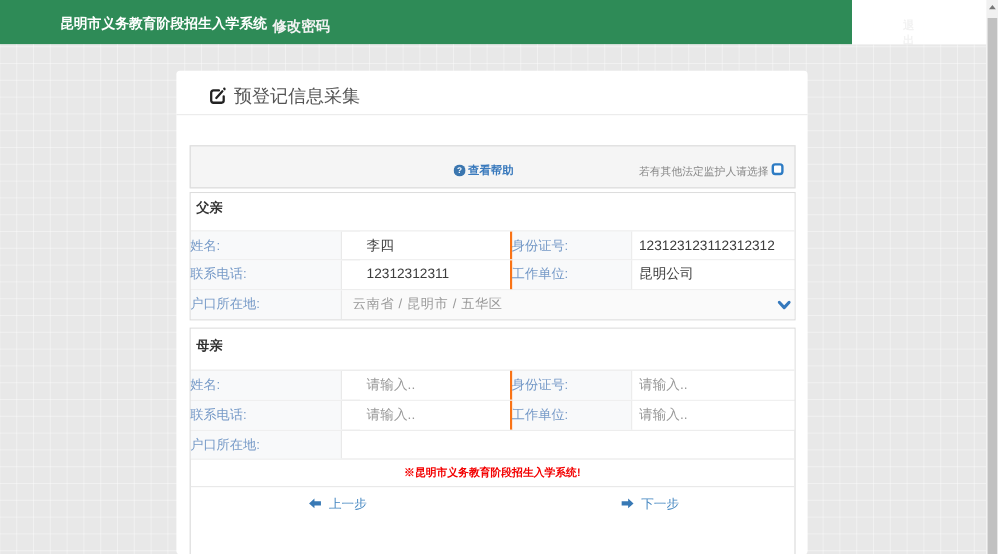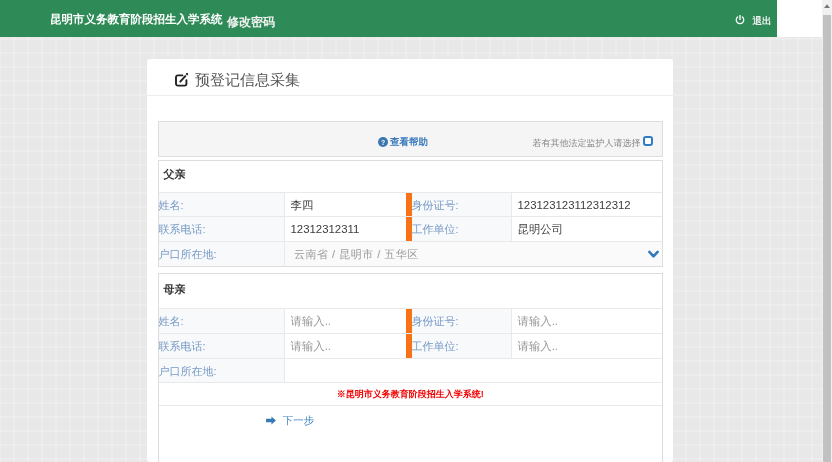--- a/index.html
+++ b/index.html
@@ -1,20 +1,20 @@
 <!DOCTYPE html>
 <html><head>
 <meta charset="utf-8">
 <style>
 * { margin:0; padding:0; box-sizing:border-box; }
 html,body { width:832px; height:462px; overflow:hidden; }
 body { font-family:"Liberation Sans",sans-serif; position:relative; background:#fff; }
 
 
-.navbar { position:absolute; left:0; top:0; width:777px; height:37px; background:#2e8b57; }
+.navbar { position:absolute; left:0; top:0; width:710px; height:37px; background:#2e8b57; }
 .brand { position:absolute; left:50px; top:11.5px; font-size:11.5px; font-weight:bold; color:#fff; }
 .mima { position:absolute; left:227px; top:13.5px; font-size:12px; font-weight:bold; color:#f2f2f2; }
 .logout { position:absolute; left:752.5px; top:15px; font-size:9.5px; font-weight:bold; color:#f2f2f2; }
 .pwr { position:absolute; left:735px; top:15px; }
 
 
 .page { position:absolute; left:0; top:37px; width:821.5px; height:425px;
   background-color:#e8e8e8;
   background-image:linear-gradient(to right, rgba(255,255,255,0.38) 1px, transparent 1px),
                    linear-gradient(to bottom, rgba(255,255,255,0.38) 1px, transparent 1px);
@@ -41,21 +41,21 @@
 .step-r { position:absolute; right:21.5px; top:15px; font-size:9px; color:#888; }
 .cbx { position:absolute; right:9.5px; top:14px; width:9.5px; height:10px; border:2.2px solid #2e7cc4; border-radius:3px; background:#fff; }
 
 .sec-title { height:32px; line-height:26.5px; padding-left:5px; font-size:11px; font-weight:bold; color:#333; border-bottom:1px solid #e9e9e9; background:#fff; }
 .sec-title3 { height:35px; line-height:31px; }
 
 .trow { display:flex; width:100%; border-bottom:1px solid #e9e9e9; }
 .trow:last-child { border-bottom:none; }
 .tl { background:#f8f9fa; color:#7599c7; font-size:11px; border-right:1px solid #e9e9e9; }
 .tv { background:#fff; color:#3d3d3d; font-size:11.4px; padding-left:5.5px; }
-.c1 { width:126.5px; } .c2 { width:126.5px; border-right:6px solid #f97316; } .c3 { width:100.5px; } .c4 { flex:1; }
+.c1 { width:126.5px; } .c2 { width:126.5px; border-right:2px solid #f97316;margin-left:15px; } .c3 { width:100.5px; } .c4 { flex:1; }
 .r24 { height:24px; line-height:24px; }
 .r25 { height:25px; line-height:25px; }
 .rsel { height:24px; line-height:24px; }
 .selv { flex:1; background:#fafafa; color:#999; font-size:11px; padding-left:9px; position:relative; letter-spacing:0.5px; }
 .ph { color:#999; }
 .chev { position:absolute; right:3px; top:50%; margin-top:-4px; }
 
 .warnrow { height:23px; line-height:23px; text-align:center; font-size:9px; font-weight:bold; color:#f30000; border-bottom:1px solid #e9e9e9; }
 .btnrow { display:flex; height:28px; }
 .btnrow .half { width:50%; text-align:center; line-height:28px; font-size:10.5px; color:#4285c0; }
@@ -129,20 +129,23 @@
         <div class="tv c2 ph">请输入..</div>
         <div class="tl c3">工作单位:</div>
         <div class="tv c4 ph">请输入..</div>
     </div>
     <div class="trow rsel">
       <div class="tl c1">户口所在地:</div>
     </div>
     <div class="warnrow">※昆明市义务教育阶段招生入学系统!</div>
     <div class="btnrow">
       <div class="half"><svg class="arrow" width="11" height="9" viewBox="0 0 12 10">
+            <path d="M0.5 5 L5.5 0.5 V3 H11.5 V7 H5.5 V9.5 Z" fill="#3879b5"></path>
+          </svg>上一步</div>
+      <div class="half"><svg class="arrow" width="11" height="9" viewBox="0 0 12 10">
             <path d="M11.5 5 L6.5 0.5 V3 H0.5 V7 H6.5 V9.5 Z" fill="#3879b5"></path>
           </svg>下一步</div>
     </div>
   </div>
 </div>
 <div class="sb" style="position:absolute;left:821.5px;top:0;width:10.5px;height:462px;background:#f1f1f1;">
   <svg style="position:absolute;left:2.5px;top:4px;" width="6" height="4" viewBox="0 0 8 5">
       <path d="M4 0 L8 5 H0 Z" fill="#777"></path>
     </svg>
   <div style="position:absolute;left:1.5px;top:15px;width:8px;height:447px;background:#c1c1c1;"></div>

